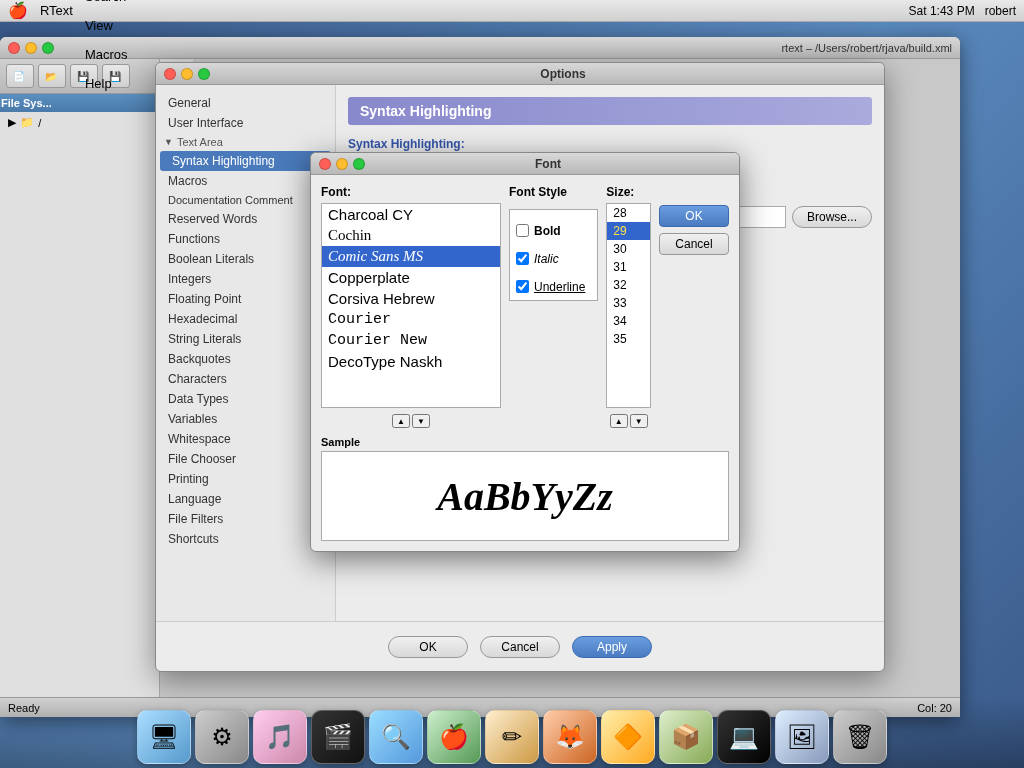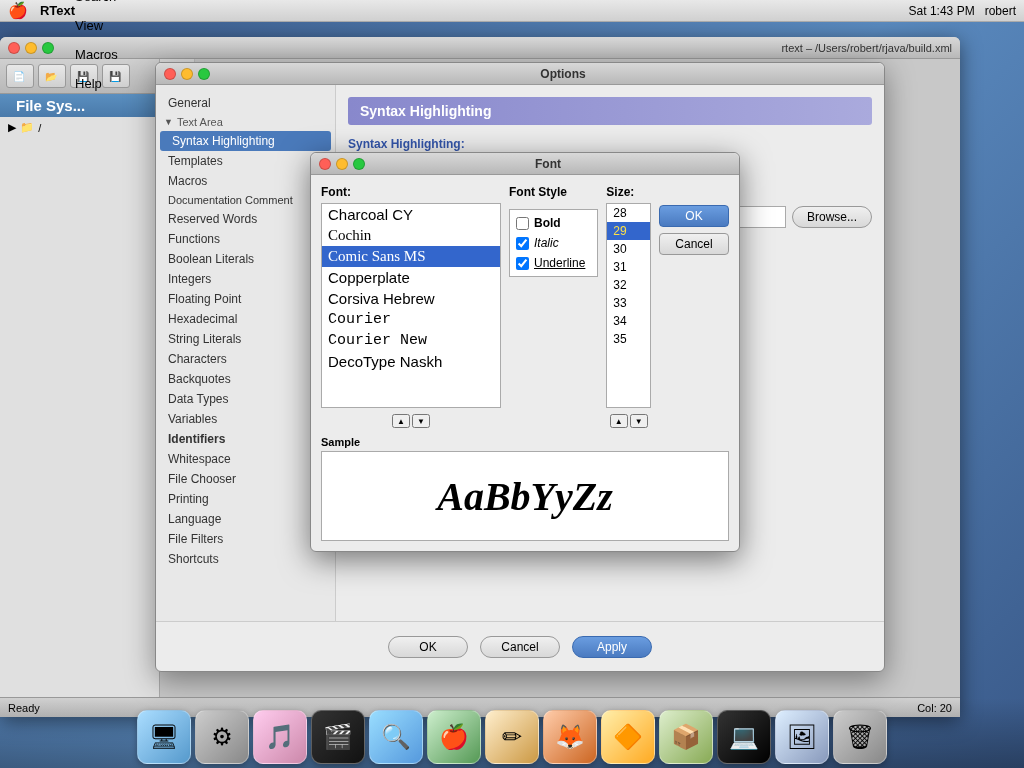--- a/index.html
+++ b/index.html
@@ -23,22 +23,22 @@
       border-bottom: 1px solid #aaa;
       position: relative;
       z-index: 100;
     }
     .menubar-apple {
       font-size: 16px;
       margin-right: 12px;
       color: #333;
     }
     .menubar-app {
-      font-weight: bold;
-      margin-right: 0;
+      font-weight: normal;
+      margin-right: 12px;
     }
     .menubar-items {
       display: flex;
       gap: 14px;
       font-size: 13px;
       flex-direction: column;
     }
     .menubar-right {
       margin-left: auto;
       display: flex;
@@ -122,22 +122,22 @@
       border-radius: 3px;
       font-size: 10px;
       display: flex;
       align-items: center;
       justify-content: center;
       cursor: pointer;
     }
     .sidebar-header {
       background: linear-gradient(to bottom, #5a8fc0, #4a7aaa);
       color: white;
-      padding: 3px 16px;
-      font-size: 15px;
+      padding: 3px 1px;
+      font-size: 11px;
       font-weight: bold;
     }
 
     
     .status-bar {
       position: absolute;
       bottom: 0;
       left: 0;
       right: 0;
       height: 20px;
@@ -397,23 +397,24 @@
     .style-box {
       border: 1px solid #aaa;
       background: white;
       padding: 6px;
       display: flex;
       flex-direction: column;
       gap: 6px;
     }
     .style-checkbox-row {
       display: flex;
-      align-items: flex-end;
+      align-items: flex-start;
       gap: 5px;
       font-size: 12px;
+      margin-top: 8px;
     }
     .size-col {
       width: 60px;
       display: flex;
       flex-direction: column;
       gap: 4px;
     }
     .size-list {
       flex: 1;
       background: white;
@@ -623,39 +624,38 @@
         <div class="traffic-light tl-red"></div>
         <div class="traffic-light tl-yellow"></div>
         <div class="traffic-light tl-green"></div>
       </div>
       <div class="options-title">Options</div>
     </div>
     <div class="options-body">
 
       <div class="options-sidebar">
         <div class="options-sidebar-item">General</div>
+        <div class="options-sidebar-item">User Interface</div>
         <div class="options-sidebar-group">
           <span class="arrow">▼</span> Text Area
         </div>
         <div class="options-sidebar-item selected">Syntax Highlighting</div>
-        <div class="options-sidebar-item">Templates</div>
         <div class="options-sidebar-item">Macros</div>
         <div class="options-sidebar-item" style="font-size:11px;">Documentation Comment</div>
         <div class="options-sidebar-item">Reserved Words</div>
         <div class="options-sidebar-item">Functions</div>
         <div class="options-sidebar-item">Boolean Literals</div>
         <div class="options-sidebar-item">Integers</div>
         <div class="options-sidebar-item">Floating Point</div>
         <div class="options-sidebar-item">Hexadecimal</div>
         <div class="options-sidebar-item">String Literals</div>
+        <div class="options-sidebar-item">Backquotes</div>
         <div class="options-sidebar-item">Characters</div>
-        <div class="options-sidebar-item">Backquotes</div>
         <div class="options-sidebar-item">Data Types</div>
         <div class="options-sidebar-item">Variables</div>
-        <div class="options-sidebar-item" style="font-weight:bold;">Identifiers</div>
         <div class="options-sidebar-item">Whitespace</div>
         <div class="options-sidebar-item">File Chooser</div>
         <div class="options-sidebar-item">Printing</div>
         <div class="options-sidebar-item">Language</div>
         <div class="options-sidebar-item">File Filters</div>
         <div class="options-sidebar-item">Shortcuts</div>
       </div>
 
       <div class="options-content">
         <div class="content-header">Syntax Highlighting</div>
@@ -721,21 +721,21 @@
       <div class="font-dialog-title">Font</div>
     </div>
     <div class="font-dialog-body">
       <div class="font-dialog-top">
 
         <div class="font-col" style="flex:1;">
           <div class="font-col-label">Font:</div>
           <div class="font-list" style="height:180px;">
             <div class="font-list-item" style="font-family: 'Charcoal CY', sans-serif;">Charcoal CY</div>
             <div class="font-list-item" style="font-family: Cochin, Georgia, serif;">Cochin</div>
-            <div class="font-list-item selected" style="font-family: 'Comic Sans MS', cursive;">Comic Sans MS</div>
+            <div class="font-list-item selected" style="font-family: 'Comic Sans MS', cursive; font-style: italic;">Comic Sans MS</div>
             <div class="font-list-item" style="font-family: Copperplate, sans-serif;">Copperplate</div>
             <div class="font-list-item">Corsiva Hebrew</div>
             <div class="font-list-item" style="font-family: Courier, monospace;">Courier</div>
             <div class="font-list-item" style="font-family: 'Courier New', monospace;">Courier New</div>
             <div class="font-list-item">DecoType Naskh</div>
           </div>
 
           <div style="display:flex; justify-content:center; gap:2px; margin-top:2px;">
             <button style="width:18px;height:14px;font-size:8px;">▲</button>
             <button style="width:18px;height:14px;font-size:8px;">▼</button>

